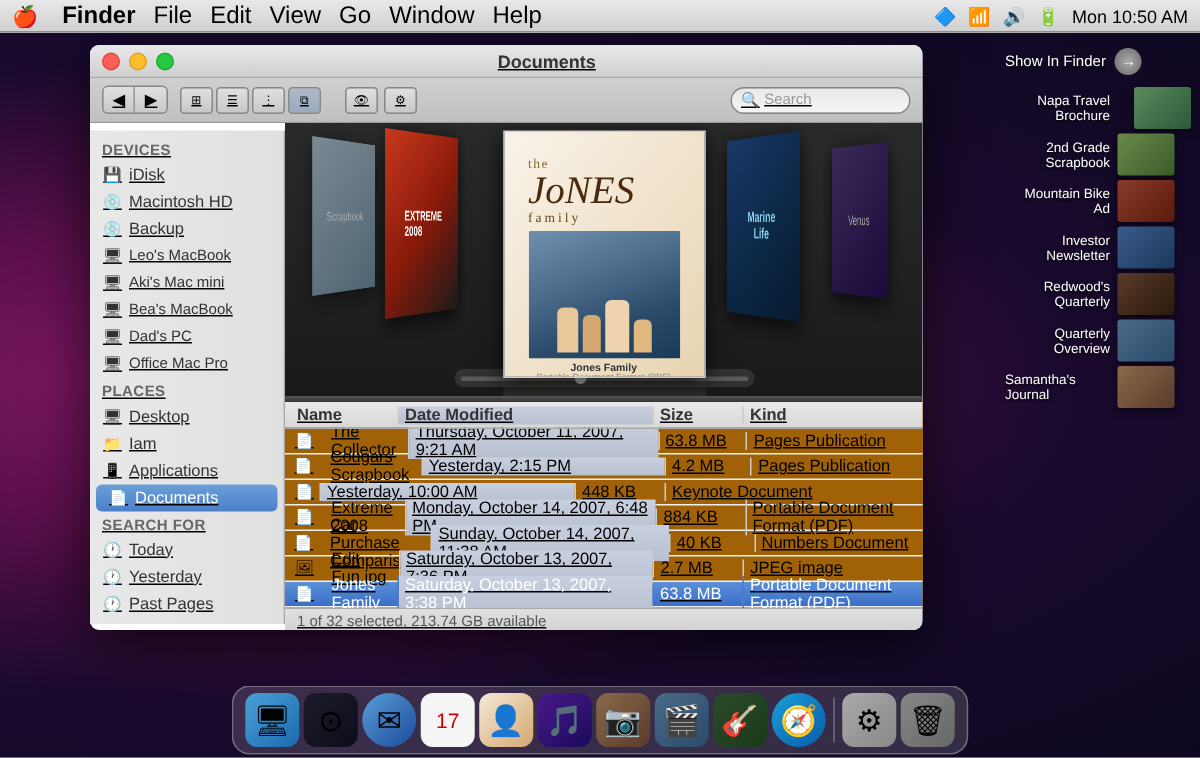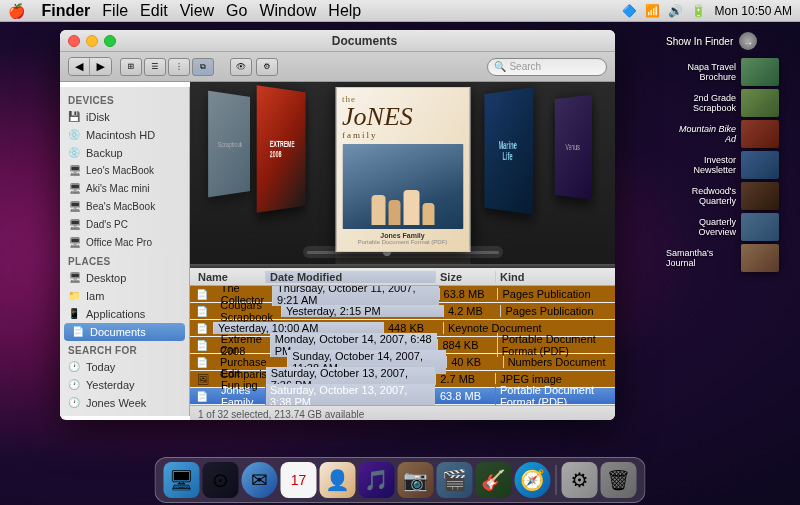--- a/index.html
+++ b/index.html
@@ -66,20 +66,21 @@
       top: 30px;
       left: 60px;
       width: 555px;
       height: 390px;
       background: #fff;
       border-radius: 6px;
       box-shadow: 0 10px 40px rgba(0,0,0,0.7);
       overflow: hidden;
       display: flex;
       flex-direction: column;
+      text-decoration: underline;
     }
 
     .finder-titlebar {
       height: 22px;
       background: linear-gradient(to bottom, #e8e8e8 0%, #d0d0d0 100%);
       display: flex;
       align-items: center;
       padding: 0 8px;
       gap: 6px;
       border-bottom: 1px solid #aaa;
@@ -433,21 +434,21 @@
       height: 30px;
       background: rgba(255,255,255,0.3);
       margin: 0 2px;
       align-self: center;
     }
 
     .jones-cover-main {
       width: 100%;
       height: 100%;
       background: linear-gradient(to bottom right, #f8f3ea, #e8d4b0);
-      padding: 6px;
+      padding: 16px;
       position: relative;
     }
     .jones-image {
       width: 100%;
       flex: 1;
       background: linear-gradient(135deg, #7090a8, #4a6a80, #2a4a60);
       margin-top: 4px;
       border-radius: 1px;
       height: 90px;
     }
@@ -588,21 +589,21 @@
         <div class="sidebar-item">
           <div class="sidebar-icon">🕐</div>
           <span>Today</span>
         </div>
         <div class="sidebar-item">
           <div class="sidebar-icon">🕐</div>
           <span>Yesterday</span>
         </div>
         <div class="sidebar-item">
           <div class="sidebar-icon">🕐</div>
-          <span>Jones Week</span>
+          <span>Past Pages</span>
         </div>
 
       </div>
 
       <div class="content-area">
 
         <div class="coverflow-area">
           <div class="coverflow-container">
 
             <div class="cf-item cf-left2" style="left:8px; top:15px;">
@@ -737,40 +738,40 @@
 
         </div>
 
         <div class="status-bar">
           <span>1 of 32 selected, 213.74 GB available</span>
         </div>
       </div>
     </div>
   </div>
 
-  <div style="position:absolute;right:21px;top:32px;">
+  <div style="position:absolute;right:6px;top:32px;">
 
     <div style="display:flex;align-items:center;gap:6px;margin-bottom:8px;cursor:pointer;">
       <span style="font-size:10px;color:#fff;text-shadow:0 1px 2px rgba(0,0,0,0.9);">Show In Finder</span>
       <div style="width:18px;height:18px;background:radial-gradient(circle,#aaa,#666);border-radius:50%;display:flex;align-items:center;justify-content:center;">
         <span style="font-size:10px;color:#fff;">→</span>
       </div>
     </div>
 
     <div style="display:flex;flex-direction:column;gap:3px;">
-      <div style="display:flex;align-items:center;gap:5px;cursor:pointer;">
+      <div style="display:flex;align-items:center;gap:16px;cursor:pointer;">
         <span style="font-size:9px;color:#fff;text-shadow:0 1px 2px rgba(0,0,0,0.9);text-align:right;width:70px;">Napa Travel Brochure</span>
         <div style="width:38px;height:28px;background:linear-gradient(135deg,#5a8a5a,#2a5a3a);border-radius:2px;box-shadow:0 2px 6px rgba(0,0,0,0.5);overflow:hidden;"></div>
       </div>
       <div style="display:flex;align-items:center;gap:5px;cursor:pointer;">
         <span style="font-size:9px;color:#fff;text-shadow:0 1px 2px rgba(0,0,0,0.9);text-align:right;width:70px;">2nd Grade Scrapbook</span>
         <div style="width:38px;height:28px;background:linear-gradient(135deg,#6a8a4a,#3a5a2a);border-radius:2px;box-shadow:0 2px 6px rgba(0,0,0,0.5);"></div>
       </div>
       <div style="display:flex;align-items:center;gap:5px;cursor:pointer;">
-        <span style="font-size:9px;color:#fff;text-shadow:0 1px 2px rgba(0,0,0,0.9);text-align:right;width:70px;font-style:italic;">Mountain Bike Ad</span>
+        <span style="font-size:9px;color:#fff;text-shadow:0 1px 2px rgba(0,0,0,0.9);text-align:right;width:70px;">Mountain Bike Ad</span>
         <div style="width:38px;height:28px;background:linear-gradient(135deg,#8a3a2a,#5a1a0a);border-radius:2px;box-shadow:0 2px 6px rgba(0,0,0,0.5);"></div>
       </div>
       <div style="display:flex;align-items:center;gap:5px;cursor:pointer;">
         <span style="font-size:9px;color:#fff;text-shadow:0 1px 2px rgba(0,0,0,0.9);text-align:right;width:70px;">Investor Newsletter</span>
         <div style="width:38px;height:28px;background:linear-gradient(135deg,#3a5a8a,#1a3a5a);border-radius:2px;box-shadow:0 2px 6px rgba(0,0,0,0.5);"></div>
       </div>
       <div style="display:flex;align-items:center;gap:5px;cursor:pointer;">
         <span style="font-size:9px;color:#fff;text-shadow:0 1px 2px rgba(0,0,0,0.9);text-align:right;width:70px;">Redwood's Quarterly</span>
         <div style="width:38px;height:28px;background:linear-gradient(135deg,#5a3a2a,#2a1a0a);border-radius:2px;box-shadow:0 2px 6px rgba(0,0,0,0.5);"></div>
       </div>

